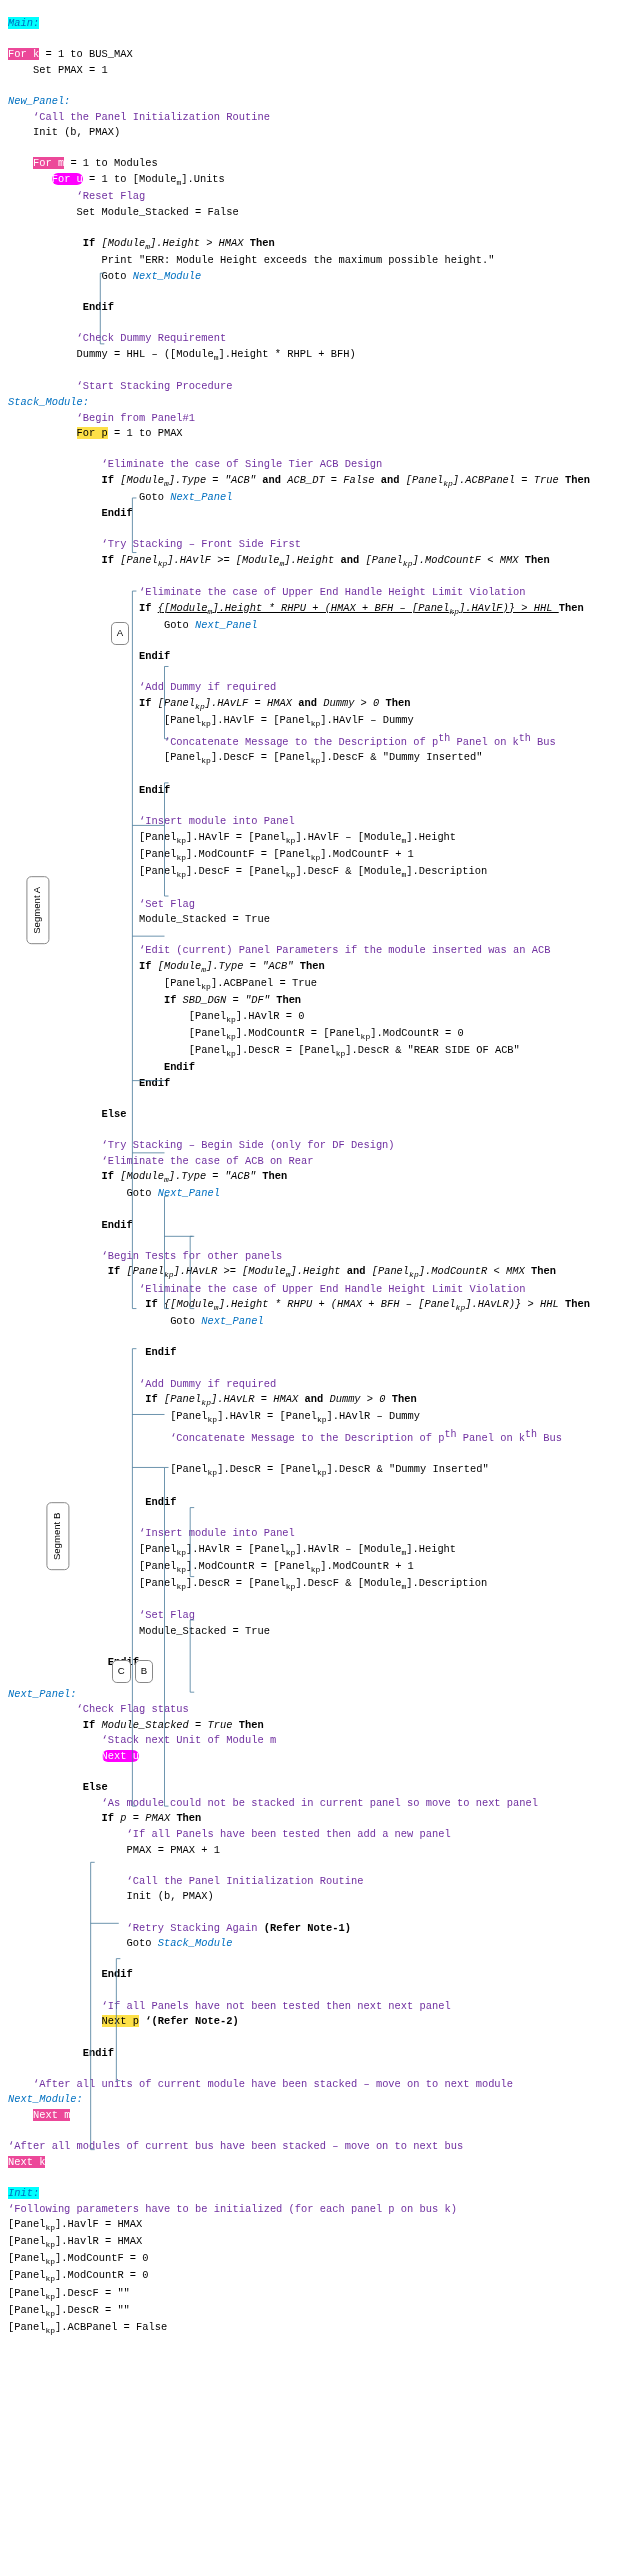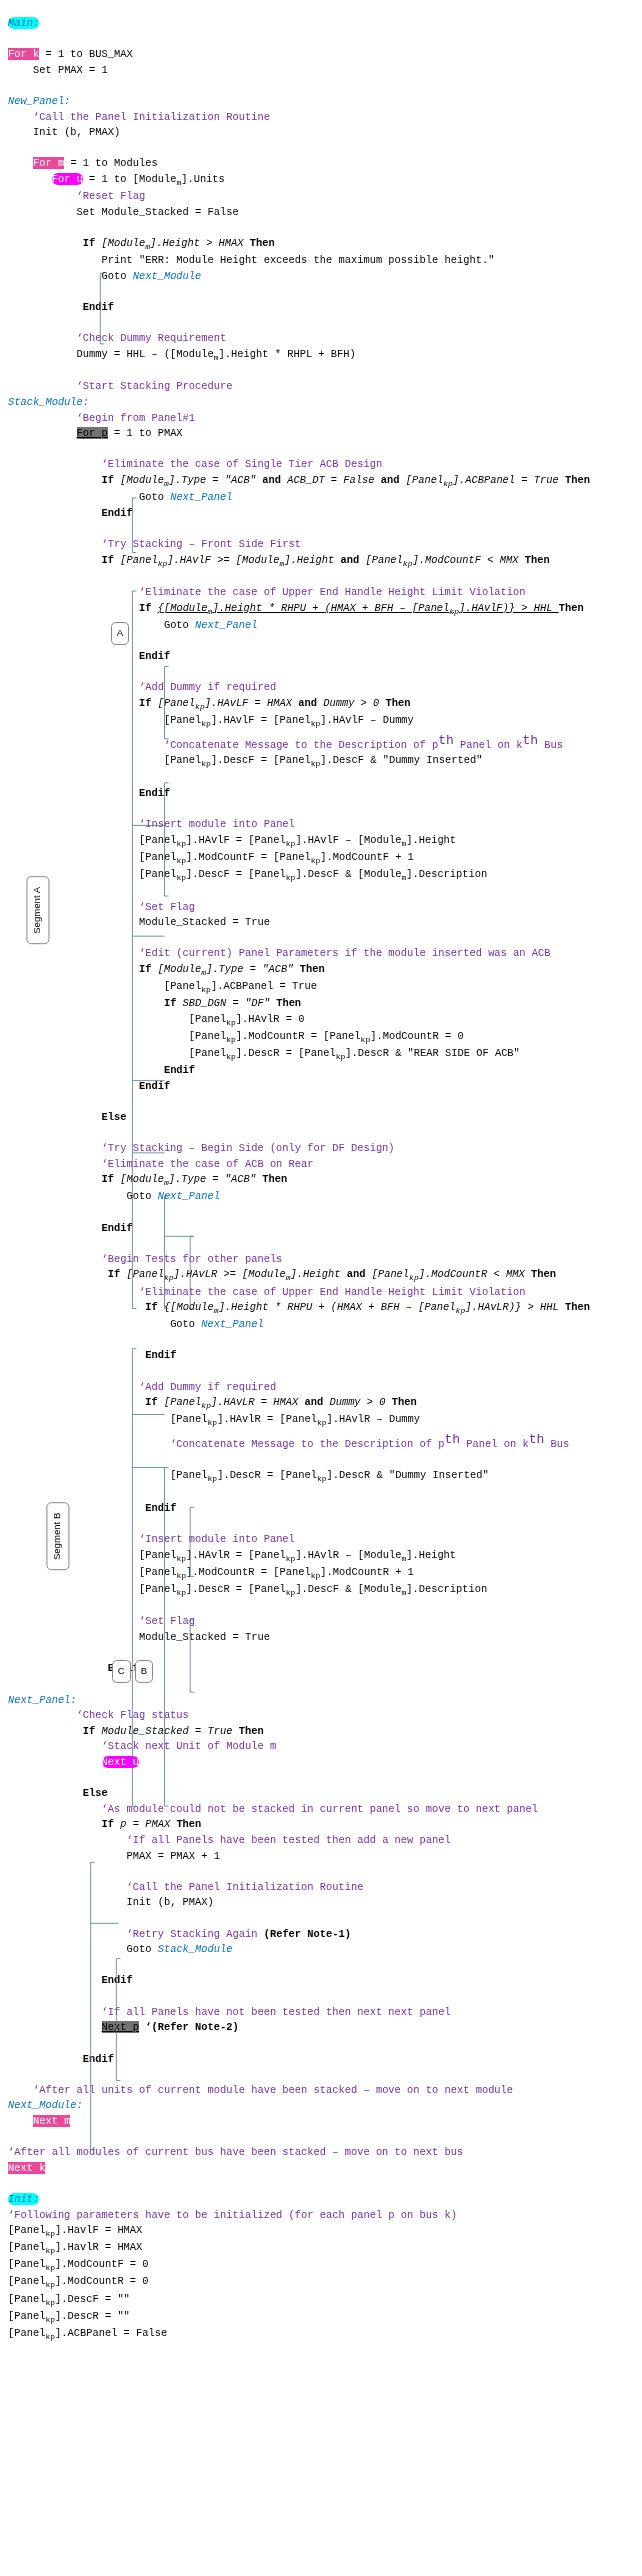--- a/index.html
+++ b/index.html
@@ -5,30 +5,30 @@
   body {
     margin: 0;
     padding: 16px 8px;
     font-family: Consolas, 'Courier New', monospace;
     font-size: 10.4px;
     line-height: 1.5;
     background: #fff;
     color: #000;
     width: 626px;
   }
-  .label { color: #0070c0; font-style: italic; border-radius: 6px; }
+  .label { color: #0070c0; font-style: italic; }
   .comment { color: #7030a0; }
   .kw { color: #000; font-weight: bold; }
   .hl-cyan { background: #00ffff; }
   .hl-red { background: #ec4899; color: #fff; }
   .hl-green { background: #ec4899; color: #fff; }
   .hl-magenta { background: #ff00ff; color: #fff; border-radius: 6px; }
-  .hl-yellow { background: #737373; text-decoration: underline; }
+  .hl-yellow { background: #fde047; }
   .sub { vertical-align: sub; font-size: 8px; }
-  .sup { vertical-align: super; font-size: 13px; }
+  .sup { vertical-align: super; font-size: 10px; }
   .under { text-decoration: underline; }
   pre { margin: 0; white-space: pre; font-family: inherit; }
   .container { position: relative; }
   .svg-overlay { position: absolute; top: 0; left: 0; pointer-events: none; }
   .seg-label {
     position: absolute;
     border: 0.8px solid #888;
     border-radius: 4.8px;
     padding: 3.2px 4.8px;
     font-family: Arial, sans-serif;

